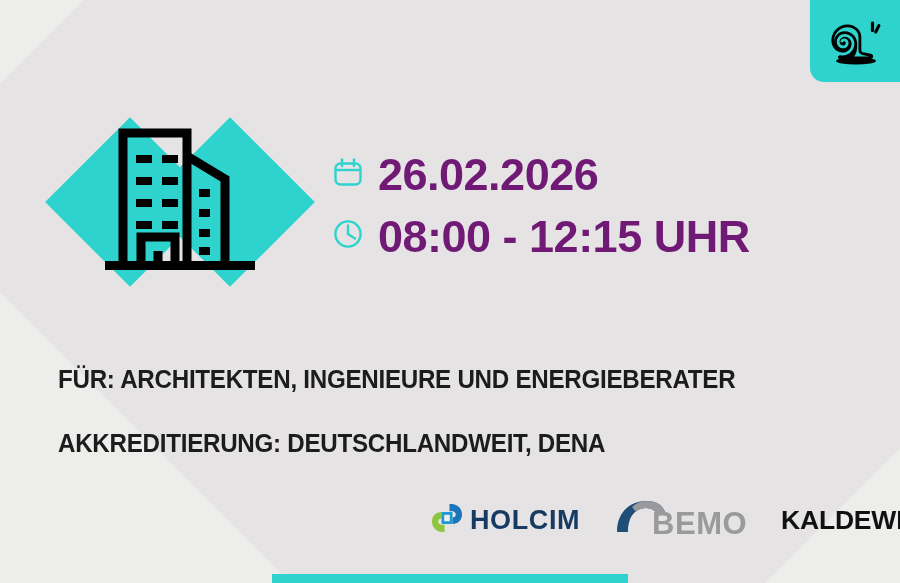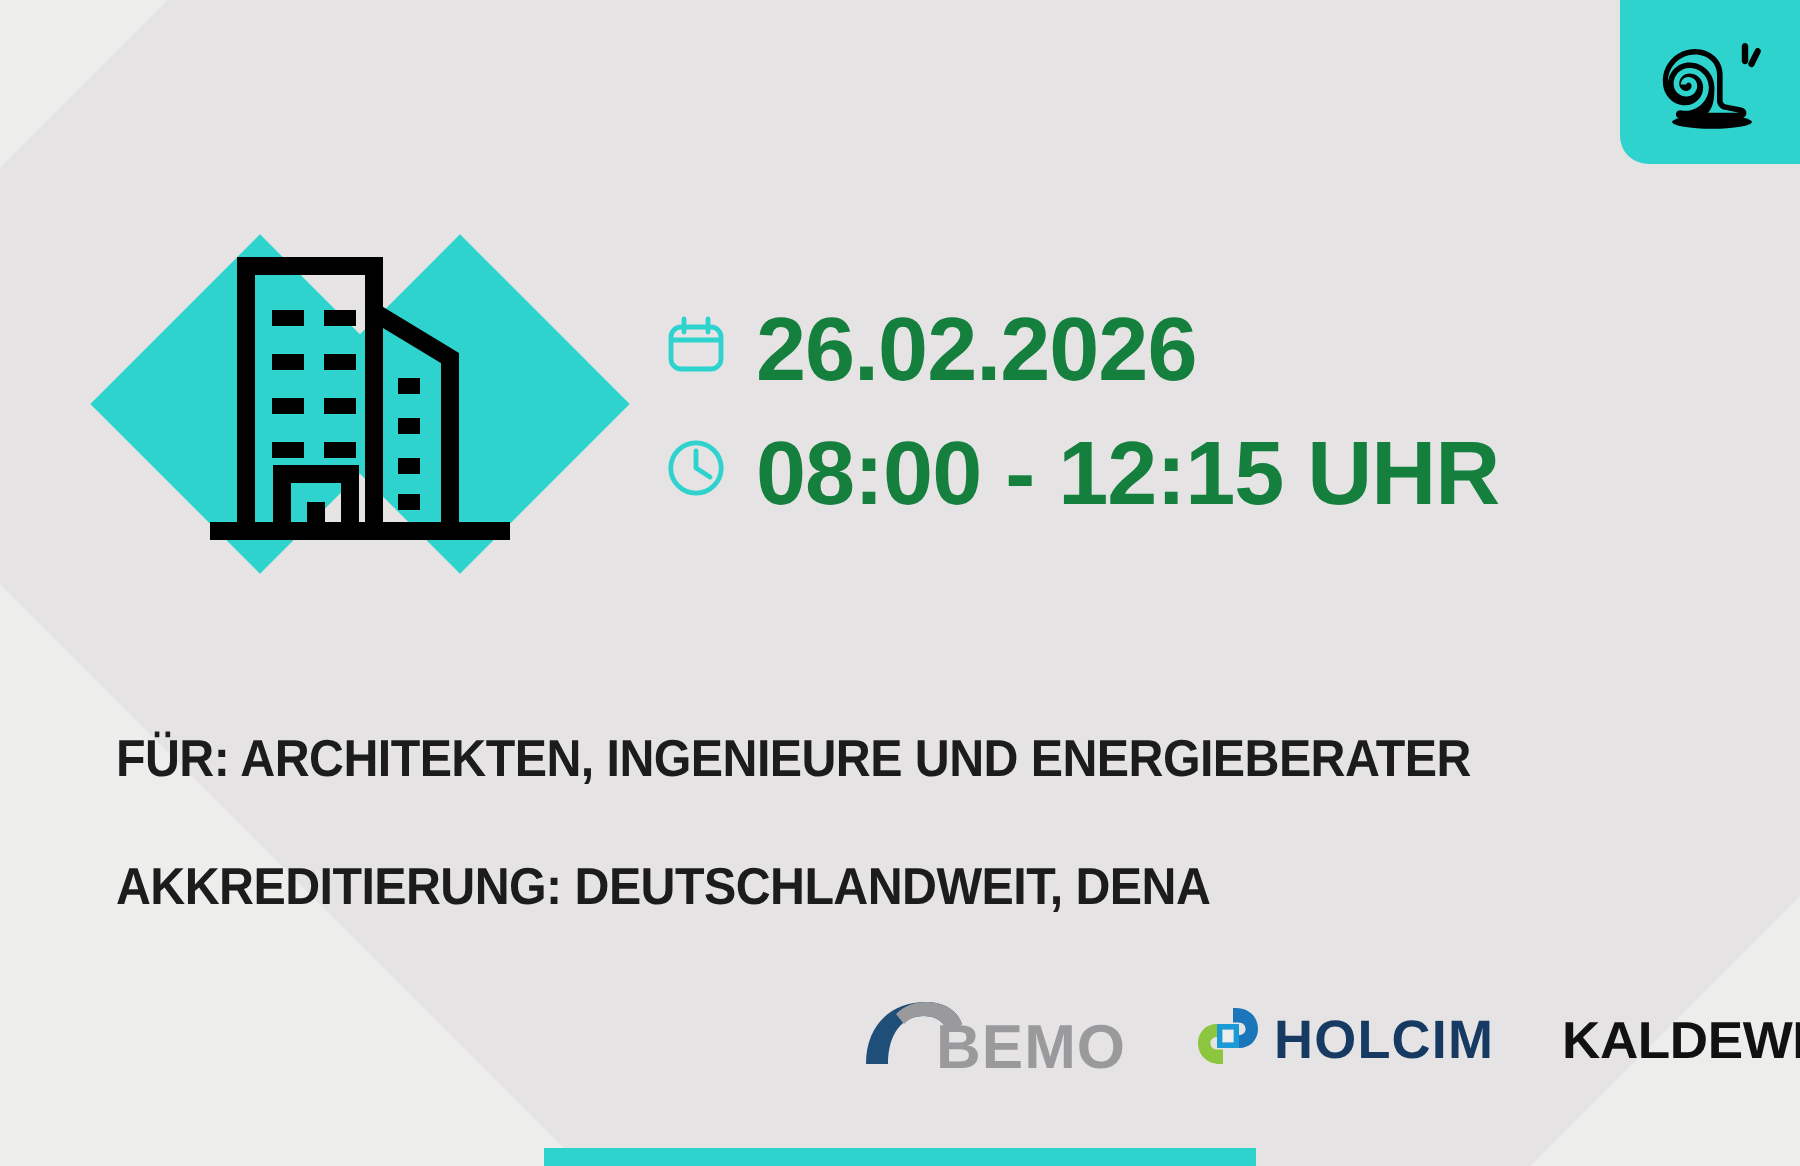--- a/index.html
+++ b/index.html
@@ -90,21 +90,21 @@
     display: flex;
     align-items: center;
     gap: 14px;
     height: 62px;
   }
   .info-icon { flex: none; display: block; }
   .info-text {
     font-family: "Liberation Sans", sans-serif;
     font-size: 45px;
     font-weight: bold;
-    color: #15803d;
+    color: #701a75;
     letter-spacing: -0.5px;
     white-space: nowrap;
     line-height: 1;
   }
 
   
   .detail-line {
     position: absolute;
     left: 58px;
     font-family: "Liberation Sans", sans-serif;
@@ -261,50 +261,50 @@
       </span>
       <span class="info-text">08:00 - 12:15 UHR</span>
     </div>
 
   </div>
 
   <div class="detail-line detail-line-1">FÜR: ARCHITEKTEN, INGENIEURE UND ENERGIEBERATER</div>
   <div class="detail-line detail-line-2">AKKREDITIERUNG: DEUTSCHLANDWEIT, DENA</div>
 
   <div class="sponsors">
-
-    <div class="sponsor">
-      <span>
-        <svg width="52" height="40" viewBox="0 0 52 40">
-          <path d="M3 34 C3 14 16 3 33 3 C43 3 49 8 51 14 L44 18
-                   C42 13 38 10 32 10 C21 10 14 19 14 34 Z" fill="#1f4e79"></path>
-          <path d="M33 3 C43 3 49 8 51 14 L44 18 C42 13 38 10 32 10
-                   C28 10 25 11 22 14 L18 9 C22 5 27 3 33 3 Z" fill="#9a9a9d"></path>
-        </svg>
-      </span>
-      <span class="bemo-text">BEMO</span>
-    </div>
 
     <div class="sponsor">
       <span>
         <svg width="34" height="34" viewBox="0 0 34 34">
           <path d="M21 3 C27.5 3 32 7.5 32 13.5 C32 19 28 23 22.5 23
                    L22.5 16.5 C24.5 16.5 25.8 15.3 25.8 13.5
                    C25.8 11.6 24.4 10.2 22.3 10.2 L19.5 10.2 L19.5 3 Z" fill="#1b75bb"></path>
           <path d="M13 31 C6.5 31 2 26.5 2 20.5 C2 15 6 11 11.5 11
                    L11.5 17.5 C9.5 17.5 8.2 18.7 8.2 20.5
                    C8.2 22.4 9.6 23.8 11.7 23.8 L14.5 23.8 L14.5 31 Z" fill="#8cc63f"></path>
           <rect x="11.5" y="11" width="11" height="12" fill="#1b9ad6"></rect>
           <rect x="14.2" y="13.8" width="5.6" height="6.4" fill="#ededec"></rect>
         </svg>
       </span>
       <span class="holcim-text">HOLCIM</span>
     </div>
 
     <div class="sponsor">
+      <span>
+        <svg width="52" height="40" viewBox="0 0 52 40">
+          <path d="M3 34 C3 14 16 3 33 3 C43 3 49 8 51 14 L44 18
+                   C42 13 38 10 32 10 C21 10 14 19 14 34 Z" fill="#1f4e79"></path>
+          <path d="M33 3 C43 3 49 8 51 14 L44 18 C42 13 38 10 32 10
+                   C28 10 25 11 22 14 L18 9 C22 5 27 3 33 3 Z" fill="#9a9a9d"></path>
+        </svg>
+      </span>
+      <span class="bemo-text">BEMO</span>
+    </div>
+
+    <div class="sponsor">
       <span class="kaldewei-text">KALDEWEI</span>
     </div>
 
   </div>
 
   <div class="bottom-bar"></div>
 
 </div>
 
 </body></html>

